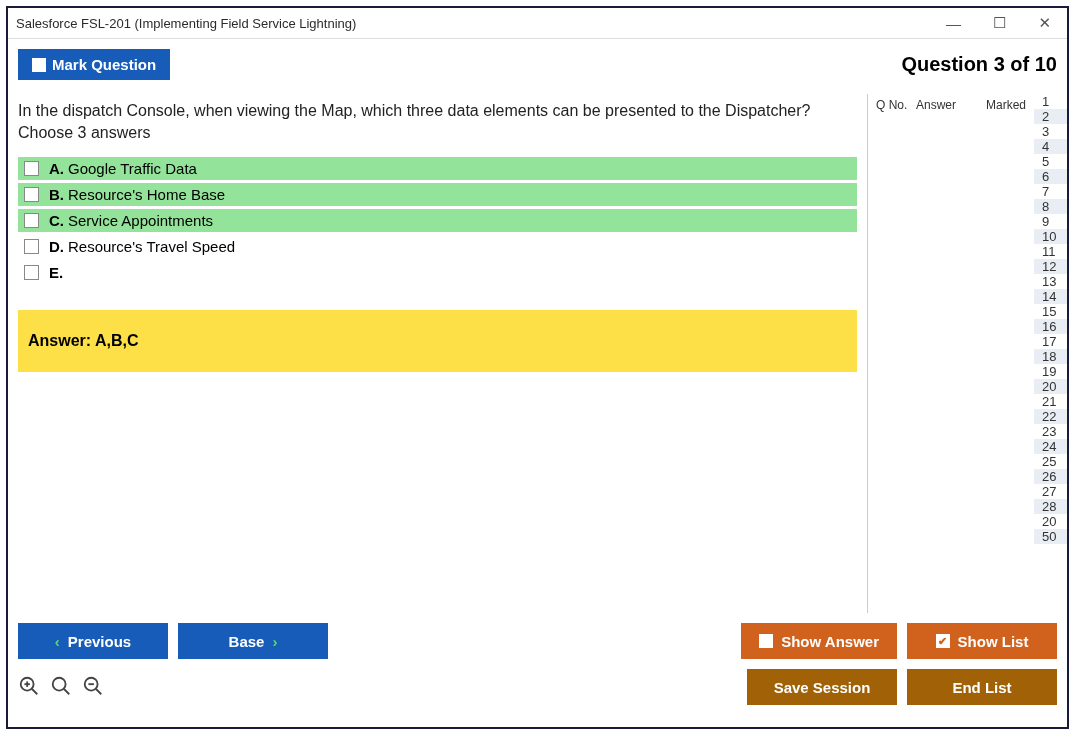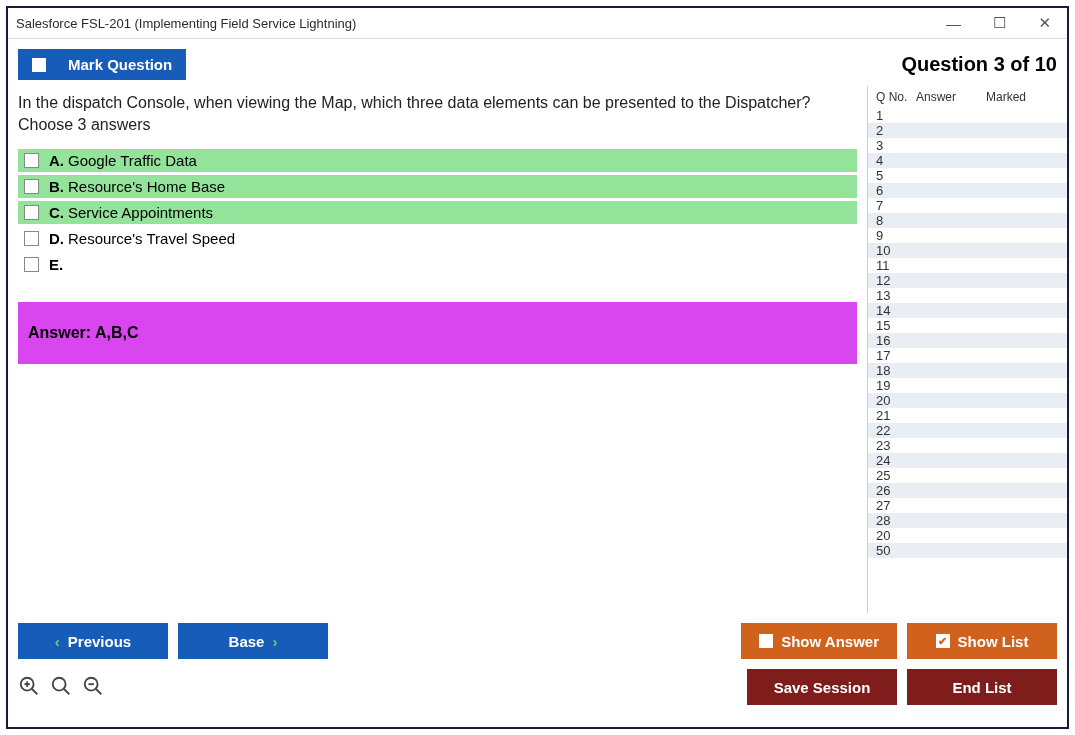--- a/index.html
+++ b/index.html
@@ -3,46 +3,46 @@
 <meta charset="utf-8">
 <style>
   * { box-sizing: border-box; margin: 0; padding: 0; }
   body { font-family: Arial, sans-serif; font-size: 14px; background: #fff; padding: 6px; }
   .window { border: 2px solid #1a1a3a; width: 1063px; height: 723px; display: flex; flex-direction: column; background: #fff; }
   .titlebar { display: flex; align-items: center; justify-content: space-between; padding: 4px 8px; border-bottom: 1px solid #ddd; }
   .titlebar-text { font-size: 13px; color: #2b2b2b; }
   .win-controls { display: flex; gap: 16px; align-items: center; }
   .win-ctrl { color: #555; font-size: 15px; cursor: pointer; padding: 2px 8px; }
   .topbar { display: flex; align-items: center; padding: 10px 10px 6px 10px; }
-  .mark-btn { background: #165cb8; color: #fff; border: none; padding: 7px 14px; font-size: 15px; font-weight: bold; display: flex; align-items: center; gap: 22px; cursor: pointer; }
+  .mark-btn { background: #165cb8; color: #fff; border: none; padding: 7px 14px; font-size: 15px; font-weight: bold; display: flex; align-items: center; gap: 6px; cursor: pointer; }
   .mark-btn .cb { width: 14px; height: 14px; background: #fff; display: inline-block; }
   .q-counter { flex: 1; text-align: right; font-size: 20px; font-weight: bold; margin-left: -60px; }
-  .content { flex: 1; display: flex; overflow: hidden; }
+  .content { flex: 1; display: flex; overflow: hidden; margin-top: 8px; }
   .main { flex: 1; padding: 6px 10px 10px 10px; display: flex; flex-direction: column; }
   .question-text { font-size: 16px; color: #222; margin-bottom: 14px; line-height: 1.35; }
   .options { display: flex; flex-direction: column; gap: 3px; }
   .option { display: flex; align-items: center; padding: 3px 6px; font-size: 15px; }
   .option.correct { background: #94e39a; }
   .opt-cb { width: 15px; height: 15px; border: 1px solid #888; background: #fff; margin-right: 10px; flex-shrink: 0; cursor: pointer; }
   .opt-letter { font-weight: bold; margin-right: 4px; }
-  .answer-box { background: #d946ef; padding: 22px 10px; margin-top: 26px; font-size: 16px; font-weight: bold; }
-  .sidebar { width: 200px; border-left: 1px solid #ccc; display: flex; flex-direction: column; overflow: hidden; }
+  .answer-box { background: #fde047; padding: 22px 10px; margin-top: 26px; font-size: 16px; font-weight: bold; }
+  .sidebar { width: 200px; border-left: 1px solid #ccc; display: flex; flex-direction: row; overflow: hidden; }
   .side-header { display: flex; font-size: 12px; color: #333; padding: 4px 8px; cursor: pointer; }
   .side-header .c1 { width: 40px; }
   .side-header .c2 { width: 70px; }
   .side-header .c3 { flex: 1; }
   .side-body { flex: 1; overflow-y: scroll; font-size: 13px; }
   .side-row { padding: 0px 8px; color: #333; }
   .side-row.alt { background: #e8eef4; }
   .footer { padding: 10px 10px 12px 10px; }
   .footer-row { display: flex; align-items: center; gap: 10px; margin-bottom: 10px; }
   .btn { border: none; padding: 8px 18px; font-size: 15px; font-weight: bold; display: inline-flex; align-items: center; justify-content: center; gap: 8px; cursor: pointer; min-width: 150px; height: 36px; }
   .btn-blue { background: #165cb8; color: #fff; }
   .btn-orange { background: #d0621e; color: #fff; text-align: center; }
-  .btn-navy { background: #7f1d1d; color: #fff; }
+  .btn-navy { background: #a16207; color: #fff; }
   .chev-l, .chev-r { font-weight: bold; }
   .chev-l { color: #5bd66b; }
   .chev-r { color: #5bd66b; }
   .spacer { flex: 1; }
   .cb-white { width: 14px; height: 14px; background: #fff; display: inline-flex; align-items: center; justify-content: center; }
   .cb-white.check::after { content: '✔'; color: #d0621e; font-size: 11px; }
   .dd-caret { font-size: 10px; color: #fff; margin-left: 6px; }
   .zoom-row { display: flex; gap: 10px; align-items: center; }
   .zoom-btn svg { width: 22px; height: 22px; }
   .zoom-btn { cursor: pointer; color: #444; }

